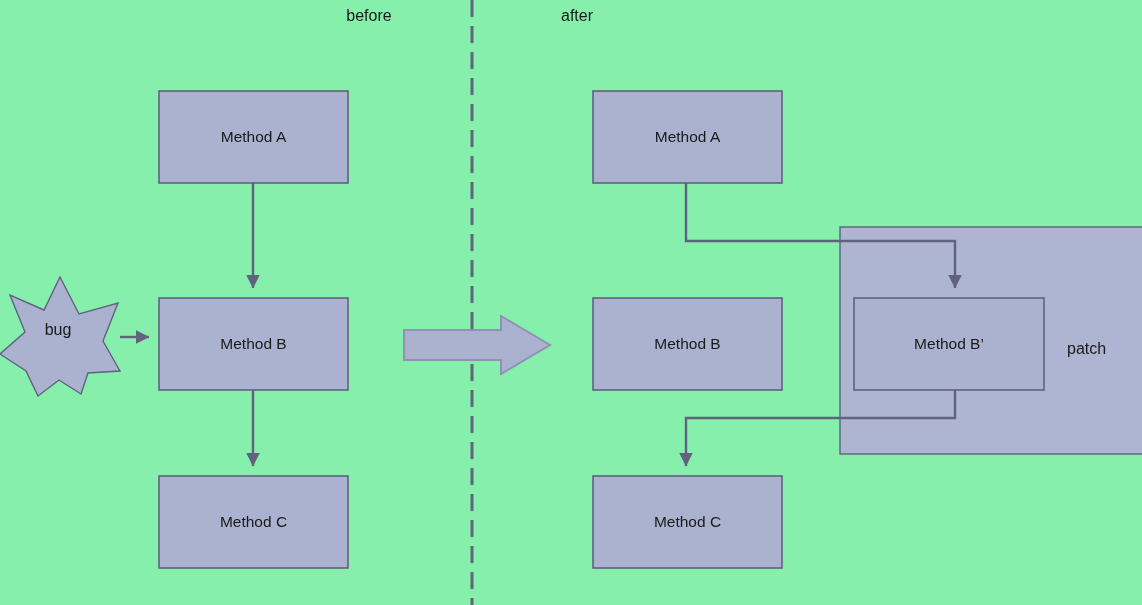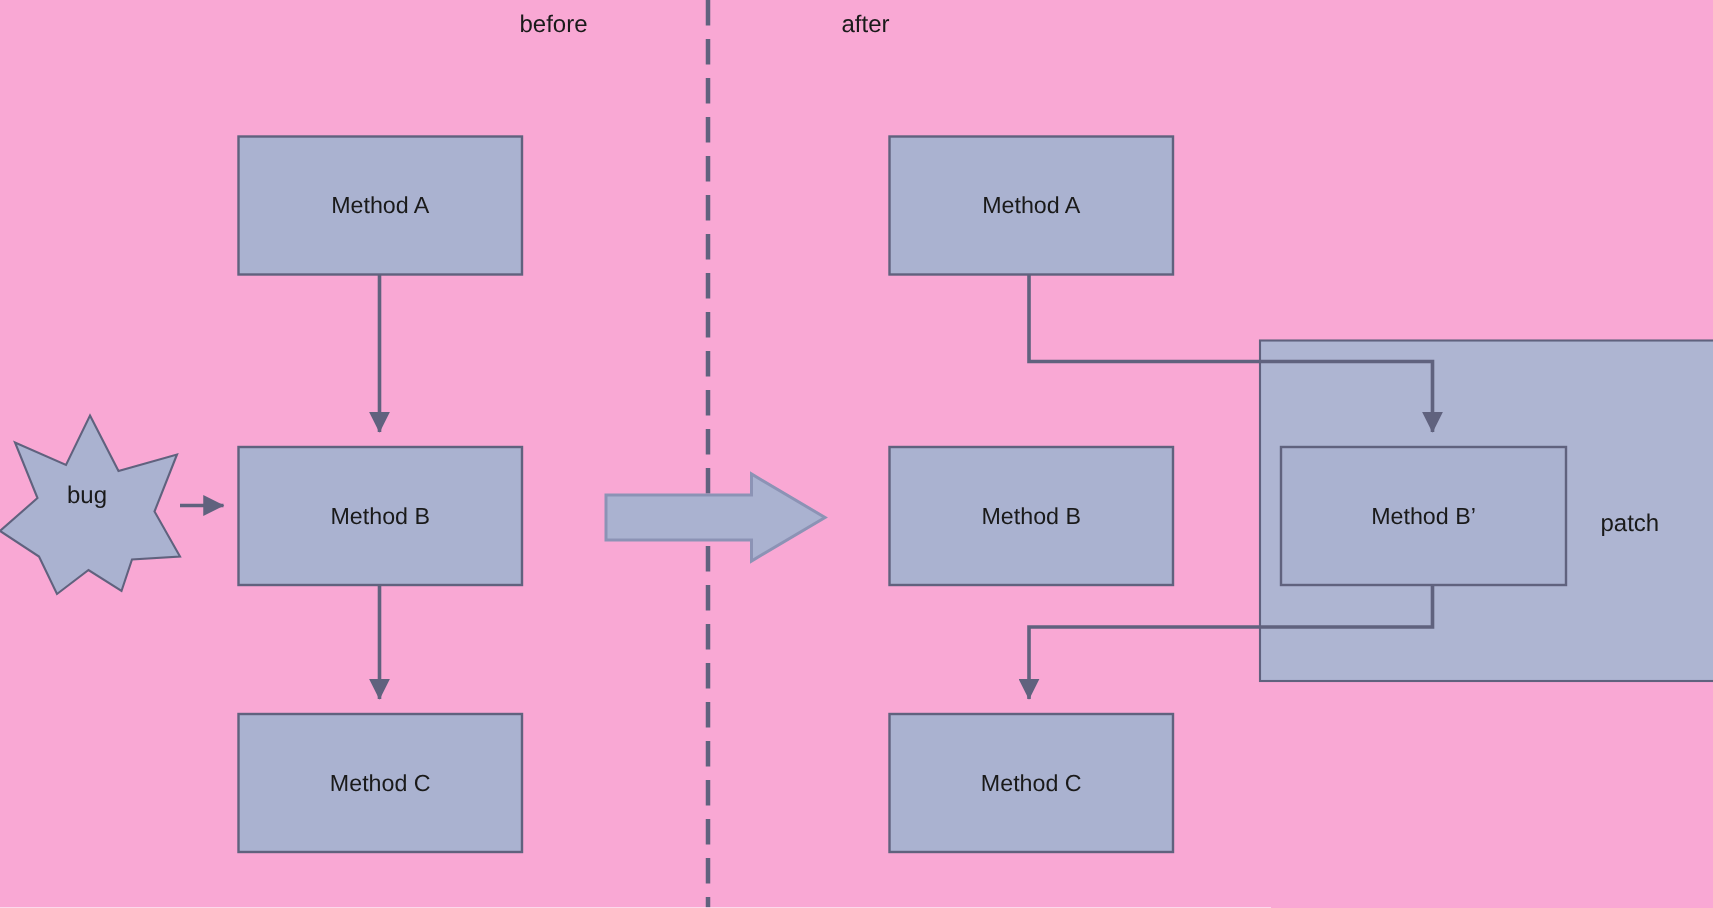--- a/index.html
+++ b/index.html
@@ -8,21 +8,21 @@
     padding: 0;
     background: #ffffff;
   }
   body {
     font-family: "Liberation Sans", sans-serif;
   }
   #canvas {
     position: relative;
     width: 1142px;
     height: 605px;
-    background: #f9a8d4;
+    background: #86efac;
     overflow: hidden;
   }
   #diagram {
     position: absolute;
     left: 0;
     top: 0;
     width: 1142px;
     height: 605px;
   }
   .node-label {

